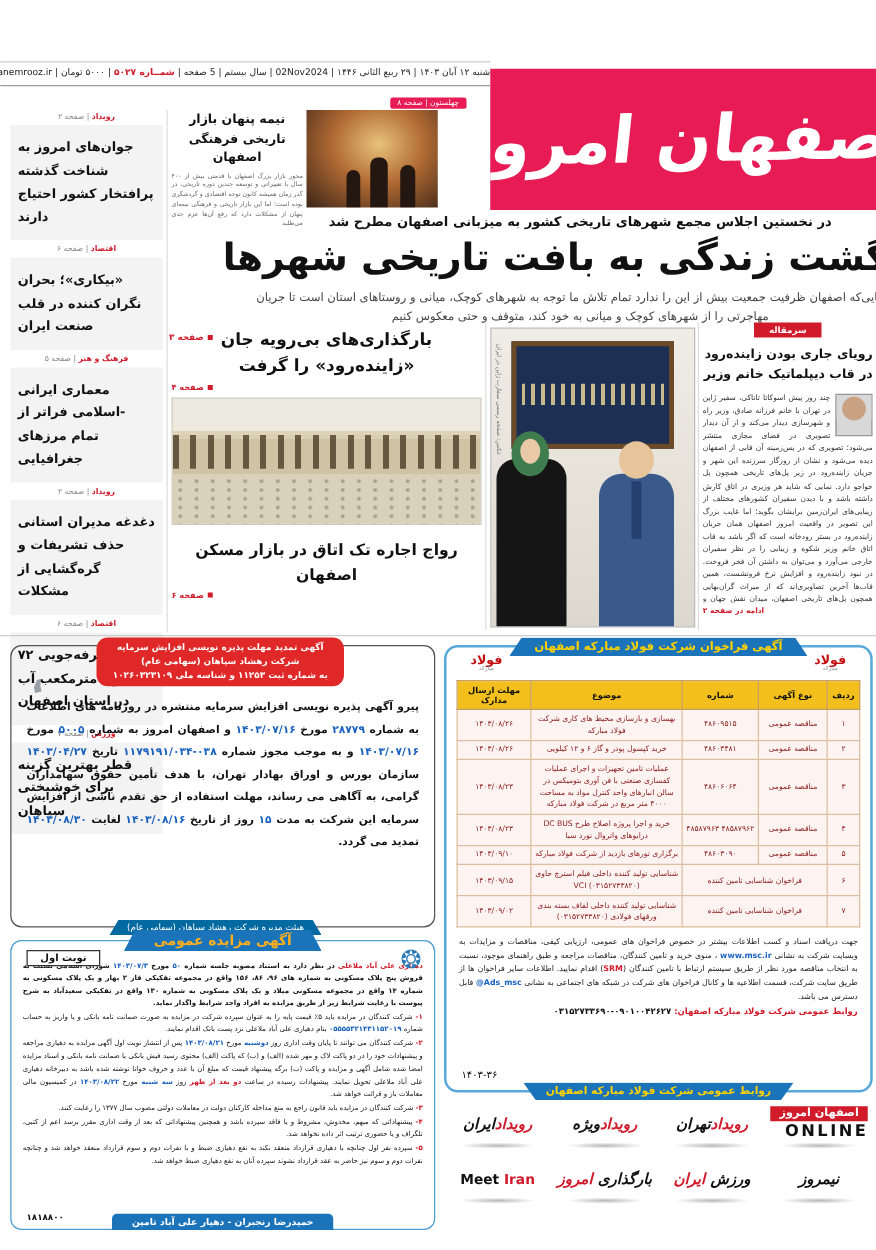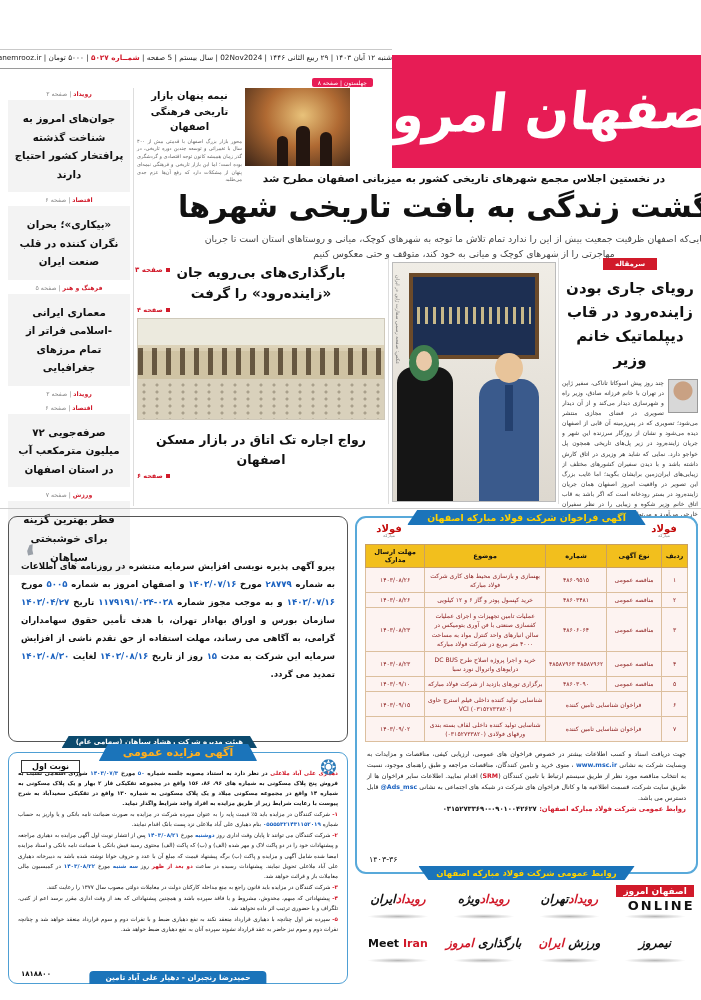--- a/index.html
+++ b/index.html
@@ -38,21 +38,21 @@
   .kicker { font-size:10.5px; font-weight:bold; }
   .lead-headline { margin-top:5px; font-size:30px; font-weight:900; letter-spacing:-.5px; }
   .lead-sub { margin:8px auto 0; width:540px; font-size:9.3px; color:#444; line-height:1.6; }
   .lead-ref { margin-top:4px; text-align:left; font-size:7px; color:#d11a2a; font-weight:bold; }
 
   
   #sidebar { left:8px; top:86px; width:122px; display:flex; flex-direction:column; }
   .side-meta { text-align:center; font-size:6.2px; padding:4px 0 3px; }
   .side-meta .sec { color:#d11a2a; font-weight:bold; }
   .side-meta .pg { color:#888; }
-  .side-card { background:#f3f3f3; padding:9px 6px; text-align:center; font-weight:bold; font-size:10.3px; line-height:1.8; }
+  .side-card { background:#f3f3f3; padding:9px 6px; text-align:left; font-weight:bold; font-size:10.3px; line-height:1.8; }
 
   .vrule { width:1px; background:#ddd; }
   #v1 { left:133px; top:88px; height:418px; }
   #v2 { left:388px; top:258px; height:246px; }
   #v3 { left:558px; top:258px; height:246px; }
   #hsep { left:0; top:508px; width:701px; height:1px; background:#ccc; }
 
   
   #story-col { left:137px; top:262px; width:248px; }
   .s-head1 { font-size:13.5px; font-weight:900; text-align:center; line-height:1.55; }
@@ -75,33 +75,33 @@
   .man::before { content:''; position:absolute; top:-26px; left:16px; width:28px; height:30px; border-radius:50%; background:#e8c49a; }
   .man::after { content:''; position:absolute; top:6px; left:26px; width:8px; height:46px; background:#24406e; }
   .woman { position:absolute; left:4px; bottom:-4px; width:56px; height:138px; background:#151515; border-radius:16px 16px 0 0; }
   .woman::before { content:''; position:absolute; top:-22px; left:12px; width:30px; height:36px; border-radius:50%; background:#3f7d4e; }
   .woman::after { content:''; position:absolute; top:-16px; left:19px; width:16px; height:20px; border-radius:50%; background:#e9c9a8; }
   .photo-caption { position:absolute; left:2px; top:12px; writing-mode:vertical-rl; font-size:5px; color:#777; }
 
   
   #editorial { left:562px; top:258px; width:136px; }
   .ed-tab { background:#d11a2a; color:#fff; font-size:7px; font-weight:bold; padding:2px 12px; margin:0 auto; width:max-content; }
-  .ed-title { font-size:15px; font-weight:900; text-align:center; margin-top:6px; line-height:1.6; }
+  .ed-title { font-size:10px; font-weight:900; margin-top:6px; line-height:1.6; }
   .ed-body { margin-top:6px; font-size:6px; line-height:1.68; text-align:justify; color:#333; height:168px; overflow:hidden; }
   .ed-portrait { float:right; width:30px; height:34px; border:1px solid #999; margin:1px 0 2px 4px;
     background:radial-gradient(circle at 50% 34%, #c9a183 9px, #d8d8d8 10px), linear-gradient(#d8d8d8 60%, #30343c 60%); }
   .ed-more { color:#d11a2a; font-size:6px; font-weight:bold; text-align:left; margin-top:3px; }
 
   
   #rahshad { left:8px; top:516px; width:340px; height:226px; border:1.4px solid #555; border-radius:9px; }
   .rah-banner { position:absolute; top:-7px; right:72px; width:198px; background:#e02828; color:#fff; border-radius:9px;
     padding:3px 6px; text-align:center; font-size:7.1px; font-weight:bold; line-height:1.55; }
   .rah-logo { position:absolute; top:10px; left:14px; font-size:30px; color:#9aa0a8; font-weight:bold; transform:rotate(-12deg); }
   .rah-body { padding:40px 12px 24px; font-size:8.6px; font-weight:bold; line-height:2.1; text-align:justify; }
-  .rah-footer { position:absolute; bottom:-7px; right:90px; background:#0c4a6e; color:#fff; font-size:7px; font-weight:bold;
+  .rah-footer { position:absolute; bottom:-7px; right:90px; background:#0369a1; color:#fff; font-size:7px; font-weight:normal;
     padding:2px 14px; clip-path:polygon(7px 0, calc(100% - 7px) 0, 100% 100%, 0 100%); }
 
   
   #mezayedeh { left:8px; top:752px; width:340px; height:232px; border:1.6px solid #4e9fd4; border-radius:9px; background:#fff; }
   .mz-ribbon { position:absolute; top:-9px; left:50%; transform:translateX(-50%); background:#1b74ba; color:#ffaf1e;
     font-weight:bold; font-size:11px; padding:2px 24px; clip-path:polygon(9px 0, calc(100% - 9px) 0, 100% 100%, 0 100%); white-space:nowrap; }
   .mz-round { position:absolute; top:7px; left:12px; border:1px solid #333; font-size:8px; font-weight:bold; padding:1px 10px; background:#fff; }
   .mz-emblem { position:absolute; top:2px; right:10px; font-size:20px; color:#2c7bb8; }
   .mz-body { padding:15px 9px 18px; font-size:5.6px; line-height:1.8; text-align:justify; color:#111; height:212px; overflow:hidden; }
   .mz-intro { font-weight:bold; }
@@ -171,20 +171,21 @@
 </div>
 
 <div class="abs" id="sidebar">
   <div class="side-meta"><span class="sec">رویداد</span> <span class="pg">| صفحه ۲</span></div>
   <div class="side-card">جوان‌های امروز به شناخت گذشته پرافتخار کشور احتیاج دارند</div>
   <div class="side-meta"><span class="sec">اقتصاد</span> <span class="pg">| صفحه ۶</span></div>
   <div class="side-card">«بیکاری»؛ بحران نگران کننده در قلب صنعت ایران</div>
   <div class="side-meta"><span class="sec">فرهنگ و هنر</span> <span class="pg">| صفحه ۵</span></div>
   <div class="side-card">معماری ایرانی -اسلامی فراتر از تمام مرزهای جغرافیایی</div>
   <div class="side-meta"><span class="sec">رویداد</span> <span class="pg">| صفحه ۲</span></div>
+  <div class="side-card">دغدغه مدیران استانی حذف تشریفات و گره‌گشایی از مشکلات</div>
   <div class="side-meta"><span class="sec">اقتصاد</span> <span class="pg">| صفحه ۶</span></div>
   <div class="side-card">صرفه‌جویی ۷۲ میلیون مترمکعب آب در استان اصفهان</div>
   <div class="side-meta"><span class="sec">ورزش</span> <span class="pg">| صفحه ۷</span></div>
   <div class="side-card">قطر بهترین گزینه برای خوشبختی سپاهان</div>
 </div>
 
 <div class="abs vrule" id="v1"></div>
 <div class="abs vrule" id="v2"></div>
 <div class="abs vrule" id="v3"></div>
 <div class="abs" id="hsep"></div>
@@ -211,20 +212,25 @@
   <div class="ed-tab">سرمقاله</div>
   <div class="ed-title">رویای جاری بودن زاینده‌رود در قاب دیپلماتیک خانم وزیر</div>
   <div class="ed-body">
     <span class="ed-portrait" style="display:block"></span>
     <span>چند روز پیش اسوکاتا تاناکی، سفیر ژاپن در تهران با خانم فرزانه صادق، وزیر راه و شهرسازی دیدار می‌کند و از آن دیدار تصویری در فضای مجازی منتشر می‌شود؛ تصویری که در پس‌زمینه آن قابی از اصفهان دیده می‌شود و نشان از روزگار سرزنده این شهر و جریان زاینده‌رود در زیر پل‌های تاریخی همچون پل خواجو دارد. نمایی که شاید هر وزیری در اتاق کارش داشته باشد و با دیدن سفیران کشورهای مختلف از زیبایی‌های ایران‌زمین برایشان بگوید؛ اما غایب بزرگ این تصویر در واقعیت امروز اصفهان همان جریان زاینده‌رود در بستر رودخانه است که اگر باشد به قاب اتاق خانم وزیر شکوه و زیبایی را در نظر سفیران خارجی می‌آورد و می‌توان به داشتن آن فخر فروخت. در نبود زاینده‌رود و افزایش نرخ فرونشست، همین قاب‌ها آخرین تصاویری‌اند که از میراث گران‌بهایی همچون پل‌های تاریخی اصفهان، میدان نقش جهان و دیگر بناهای کهن این دیار می‌توان مشاهده کرد.</span>
   </div>
   <div class="ed-more">ادامه در صفحه ۲</div>
 </div>
 
 <div class="abs" id="rahshad">
+  <div class="rah-banner">
+    <div>آگهی تمدید مهلت پذیره نویسی افزایش سرمایه</div>
+    <div>شرکت رهشاد سپاهان (سهامی عام)</div>
+    <div>به شماره ثبت ۱۱۲۵۳ و شناسه ملی ۱۰۲۶۰۳۲۳۱۰۹</div>
+  </div>
   <div class="rah-logo">،</div>
   <div class="rah-body"><span>پیرو آگهی پذیره نویسی افزایش سرمایه منتشره در روزنامه های اطلاعات به شماره </span><span class="hl-blue">۲۸۷۷۹</span><span> مورخ </span><span class="hl-blue">۱۴۰۳/۰۷/۱۶</span><span> و اصفهان امروز به شماره </span><span class="hl-blue">۵۰۰۵</span><span> مورخ </span><span class="hl-blue">۱۴۰۳/۰۷/۱۶</span><span> و به موجب مجوز شماره </span><span class="hl-blue">۰۳۸-۱۱۷۹۱۹۱/۰۳۴</span><span> تاریخ </span><span class="hl-blue">۱۴۰۳/۰۴/۲۷</span><span> سازمان بورس و اوراق بهادار تهران، با هدف تأمین حقوق سهامداران گرامی، به آگاهی می رساند، مهلت استفاده از حق تقدم ناشی از افزایش سرمایه این شرکت به مدت </span><span class="hl-blue">۱۵</span><span> روز از تاریخ </span><span class="hl-blue">۱۴۰۳/۰۸/۱۶</span><span> لغایت </span><span class="hl-blue">۱۴۰۳/۰۸/۳۰</span><span> تمدید می گردد.</span></div>
   <div class="rah-footer">هیئت مدیره شرکت رهشاد سپاهان (سهامی عام)</div>
 </div>
 
 <div class="abs" id="mezayedeh">
   <div class="mz-ribbon">آگهی مزایده عمومی</div>
   <div class="mz-round">نوبت اول</div>
   <div class="mz-emblem">❂</div>
   <div class="mz-body">

